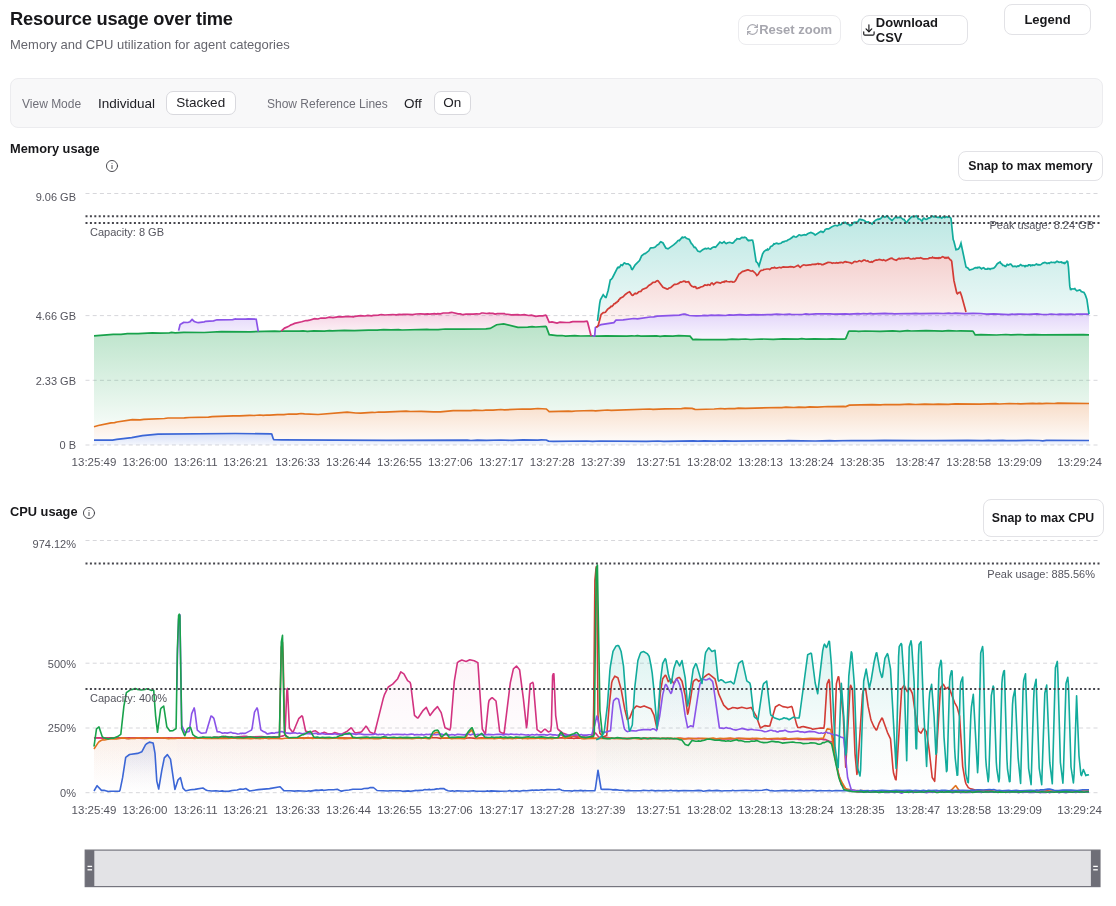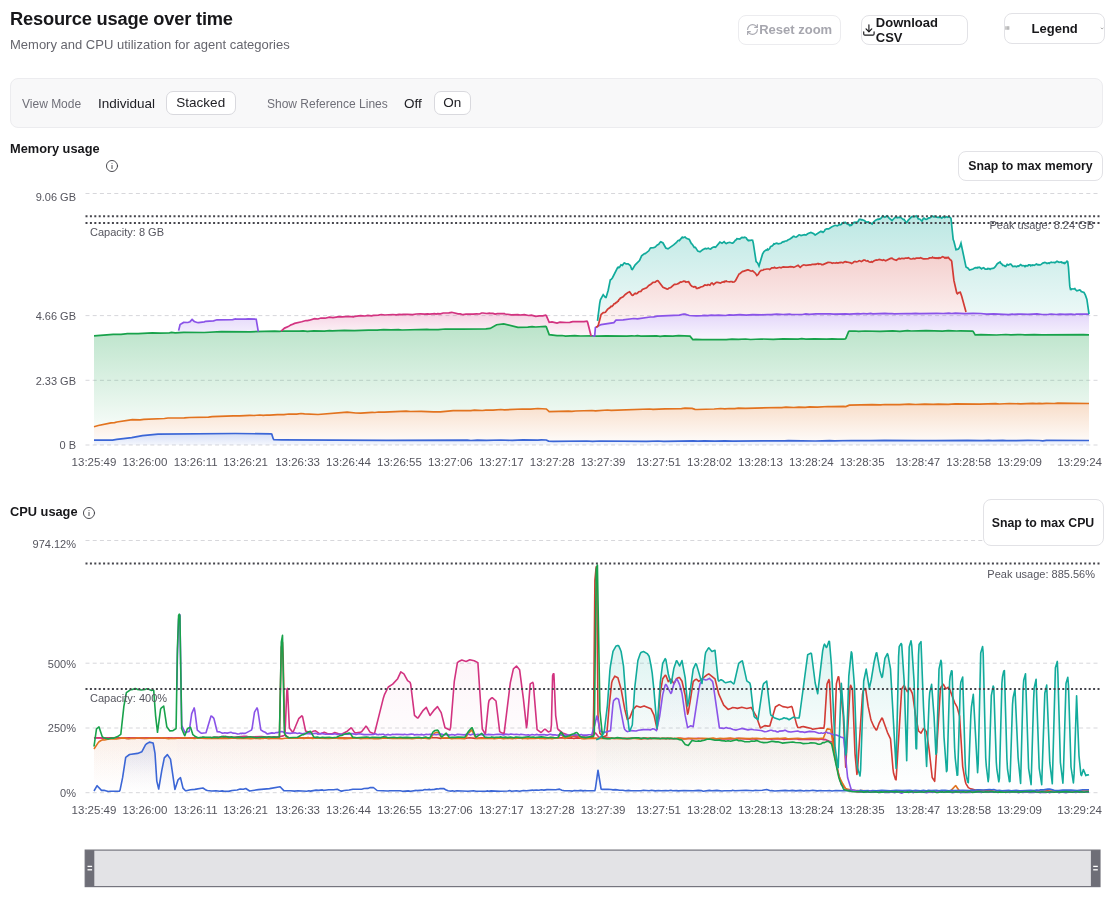--- a/index.html
+++ b/index.html
@@ -185,21 +185,21 @@
     <span>Reset zoom</span>
   </div>
 <div class="btn" style="left:861px;top:14.5px;width:107px;height:30.5px">
     <svg width="14" height="14" viewBox="0 0 24 24" fill="none" stroke="#18181b" stroke-width="2" stroke-linecap="round" stroke-linejoin="round">
       <path d="M12 3v12"></path>
       <path d="M7 10l5 5 5-5"></path>
       <path d="M21 15v4a2 2 0 0 1-2 2H5a2 2 0 0 1-2-2v-4"></path>
     </svg>
     <span>Download CSV</span>
   </div>
-<div class="btn" style="left:1004px;top:13px;width:101px;height:30.5px;gap:22px">
+<div class="btn" style="left:1004px;top:4px;width:87px;height:30.5px;gap:22px">
     <svg width="14" height="14" viewBox="0 0 24 24" fill="none" stroke="#18181b" stroke-width="2" stroke-linecap="round" stroke-linejoin="round">
       <path d="M9 6h12"></path>
       <path d="M9 12h12"></path>
       <path d="M9 18h12"></path>
       <path d="M3.5 6h.01"></path>
       <path d="M3.5 12h.01"></path>
       <path d="M3.5 18h.01"></path>
     </svg>
     <span>Legend</span>
     <svg width="13" height="13" viewBox="0 0 24 24" fill="none" stroke="#18181b" stroke-width="2.1" stroke-linecap="round" stroke-linejoin="round">
@@ -222,12 +222,12 @@
     <path d="M12 7.6h.01"></path>
   </svg>
 <div class="btn" style="left:957.7px;top:151.3px;width:145.5px;height:29.7px;font-size:12.3px">Snap to max memory</div>
 
 <div class="abs" style="left:10px;top:503.5px;font-size:12.8px;font-weight:700;color:#17171a">CPU usage</div>
 <svg style="position:absolute;left:82px;top:506px" width="14" height="14" viewBox="0 0 24 24" fill="none" stroke="#3f3f46" stroke-width="1.6" stroke-linecap="round">
     <circle cx="12" cy="12" r="9.5"></circle>
     <path d="M12 11v5.5"></path>
     <path d="M12 7.6h.01"></path>
   </svg>
-<div class="btn" style="left:982.5px;top:499px;width:121px;height:47px;font-size:12.3px">Snap to max CPU</div>
+<div class="btn" style="left:982.5px;top:499px;width:121px;height:38px;font-size:12.3px">Snap to max CPU</div>
 </body></html>

